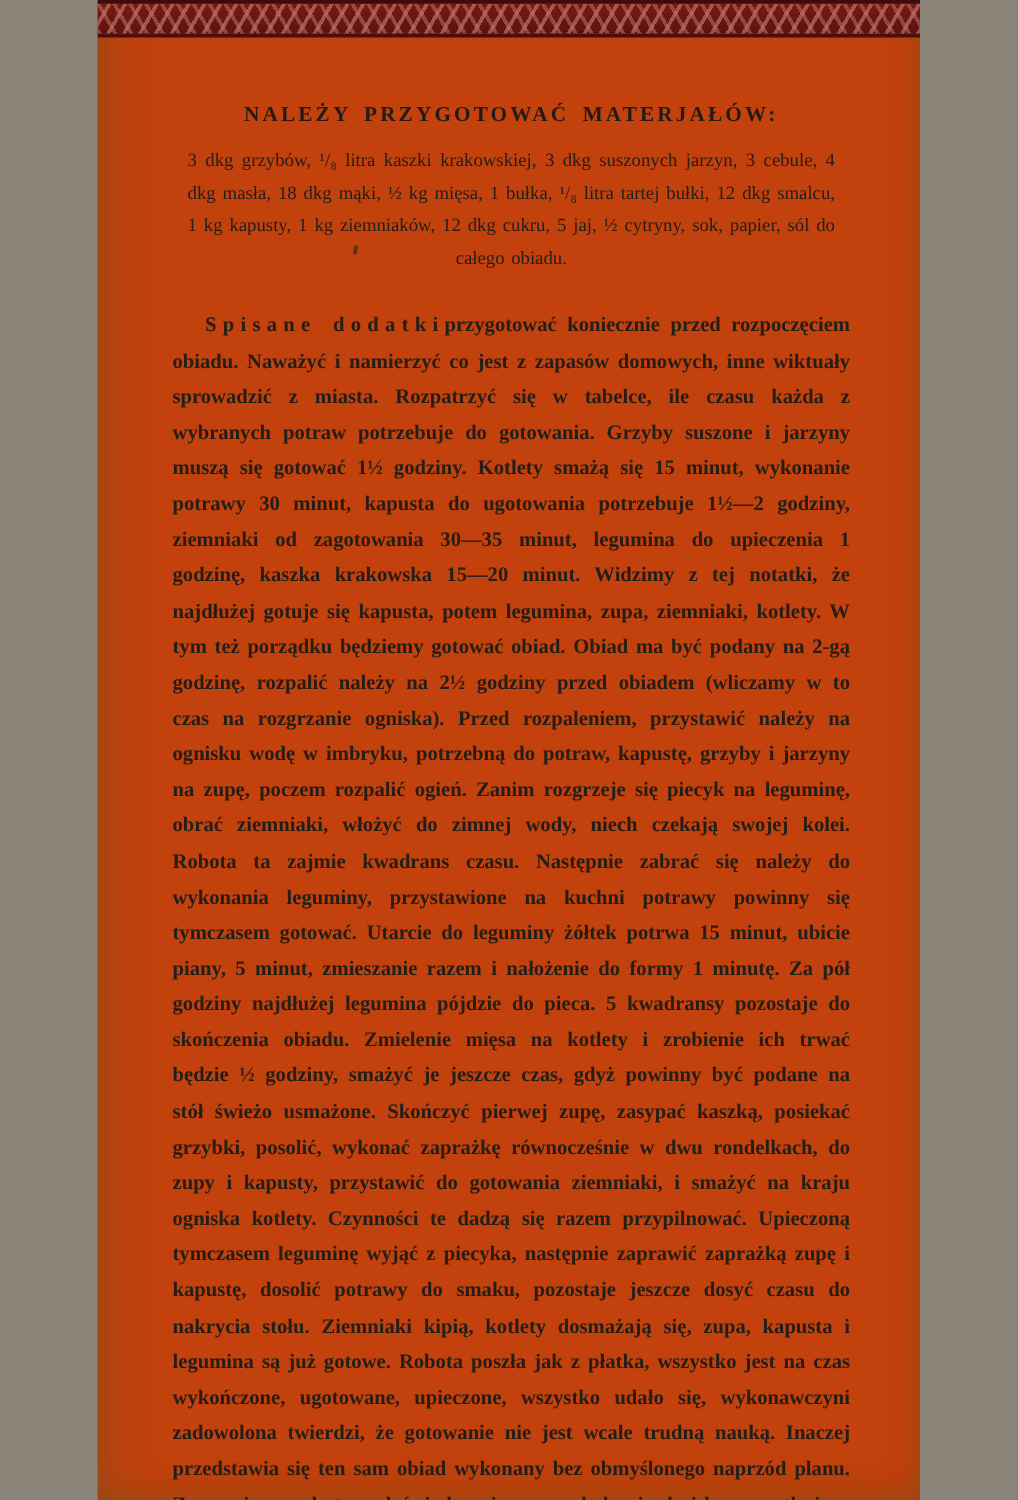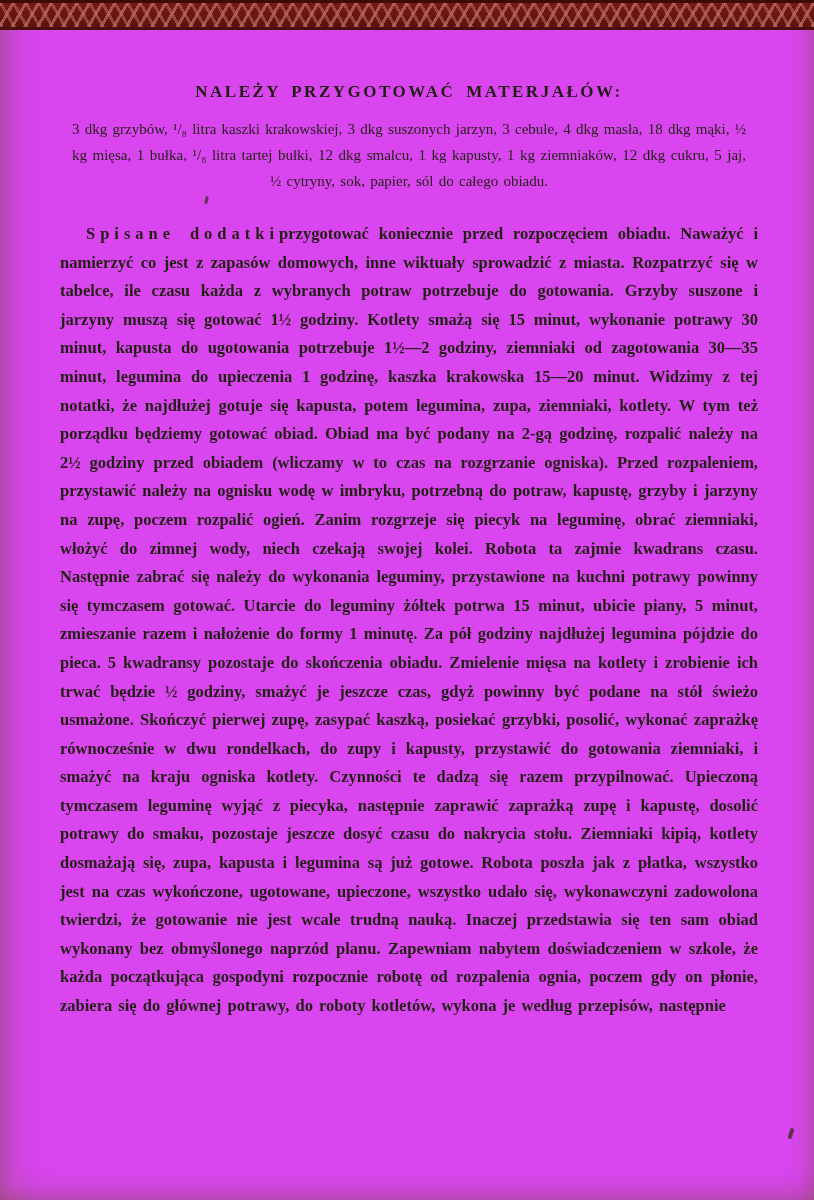--- a/index.html
+++ b/index.html
@@ -2,24 +2,24 @@
 <html><head>
 <meta charset="utf-8">
 <style>
   html, body {
     margin: 0;
     padding: 0;
     background: #8a8378;
   }
   .page {
     position: relative;
-    width: 814px;
+    width: 658px;
     height: 1200px;
     margin: 0 auto;
-    background: #d946ef;
+    background: #c2410c;
     overflow: hidden;
     box-shadow:
       inset 22px 0 38px -18px rgba(110, 85, 40, 0.45),
       inset -14px 0 26px -14px rgba(110, 85, 40, 0.4),
       inset 0 -18px 30px -16px rgba(110, 85, 40, 0.35),
       inset 0 10px 18px -10px rgba(110, 85, 40, 0.3);
     font-family: "Liberation Serif", "DejaVu Serif", serif;
     color: #241e17;
   }
   

